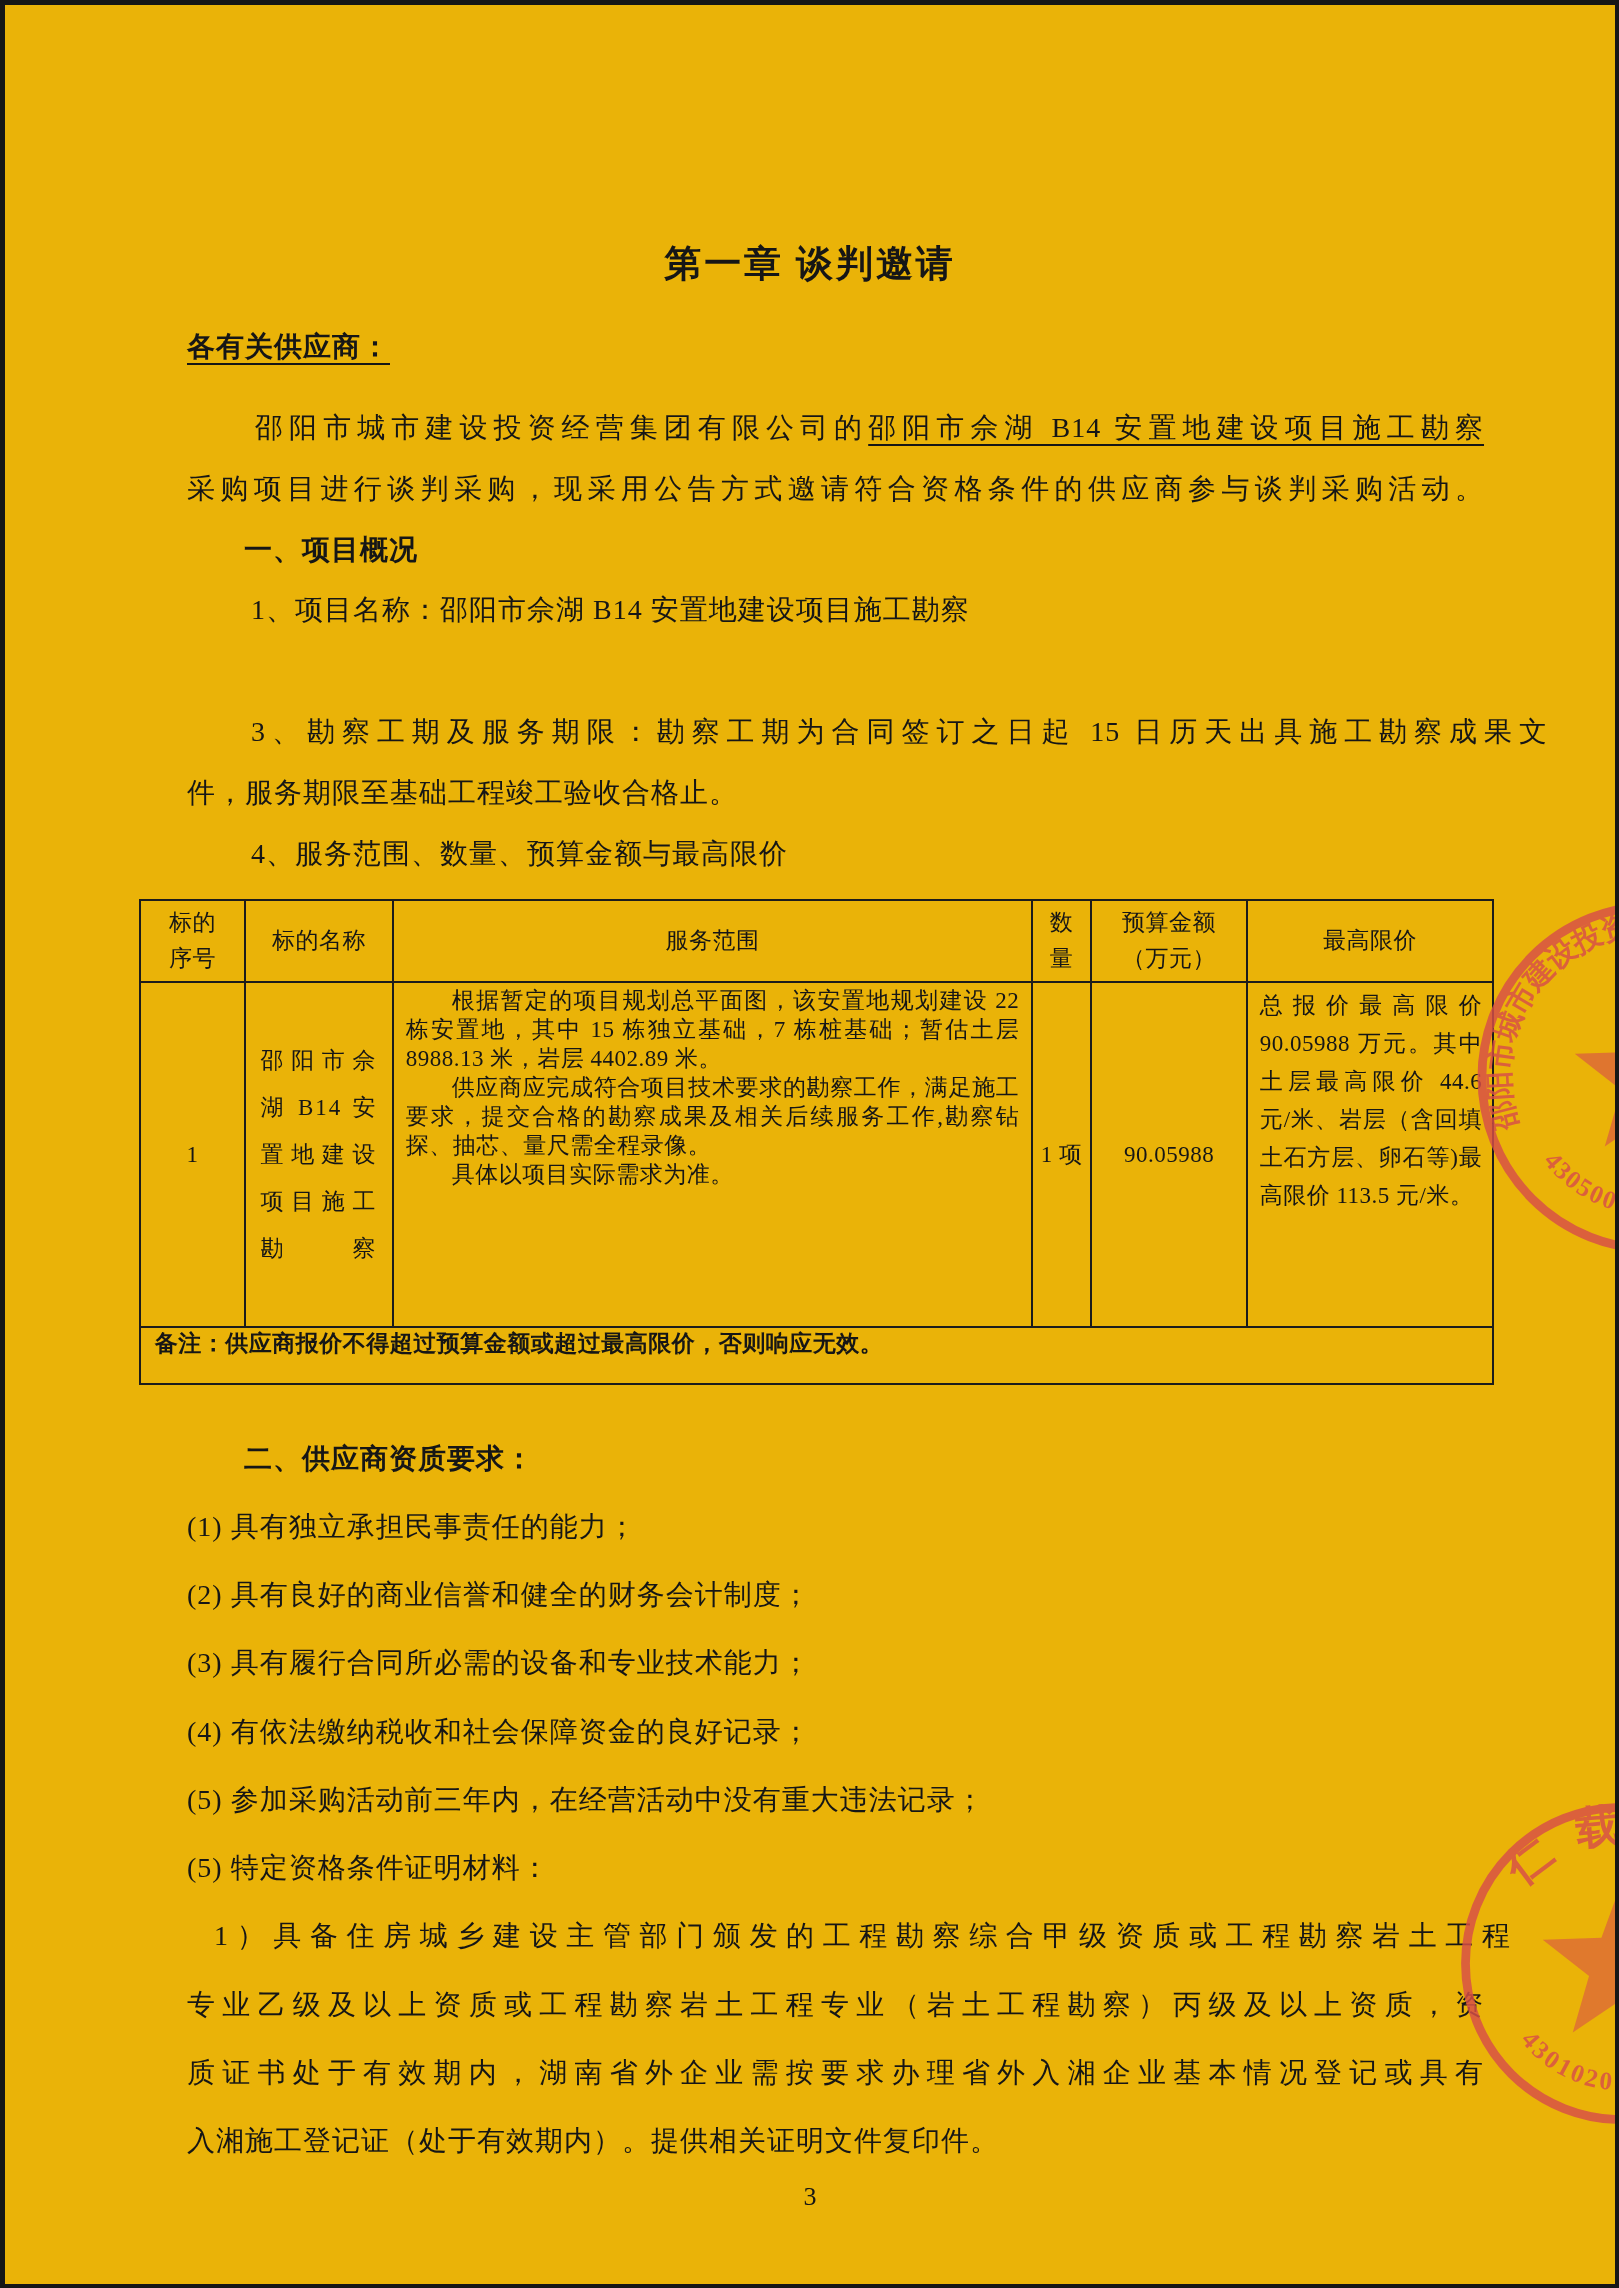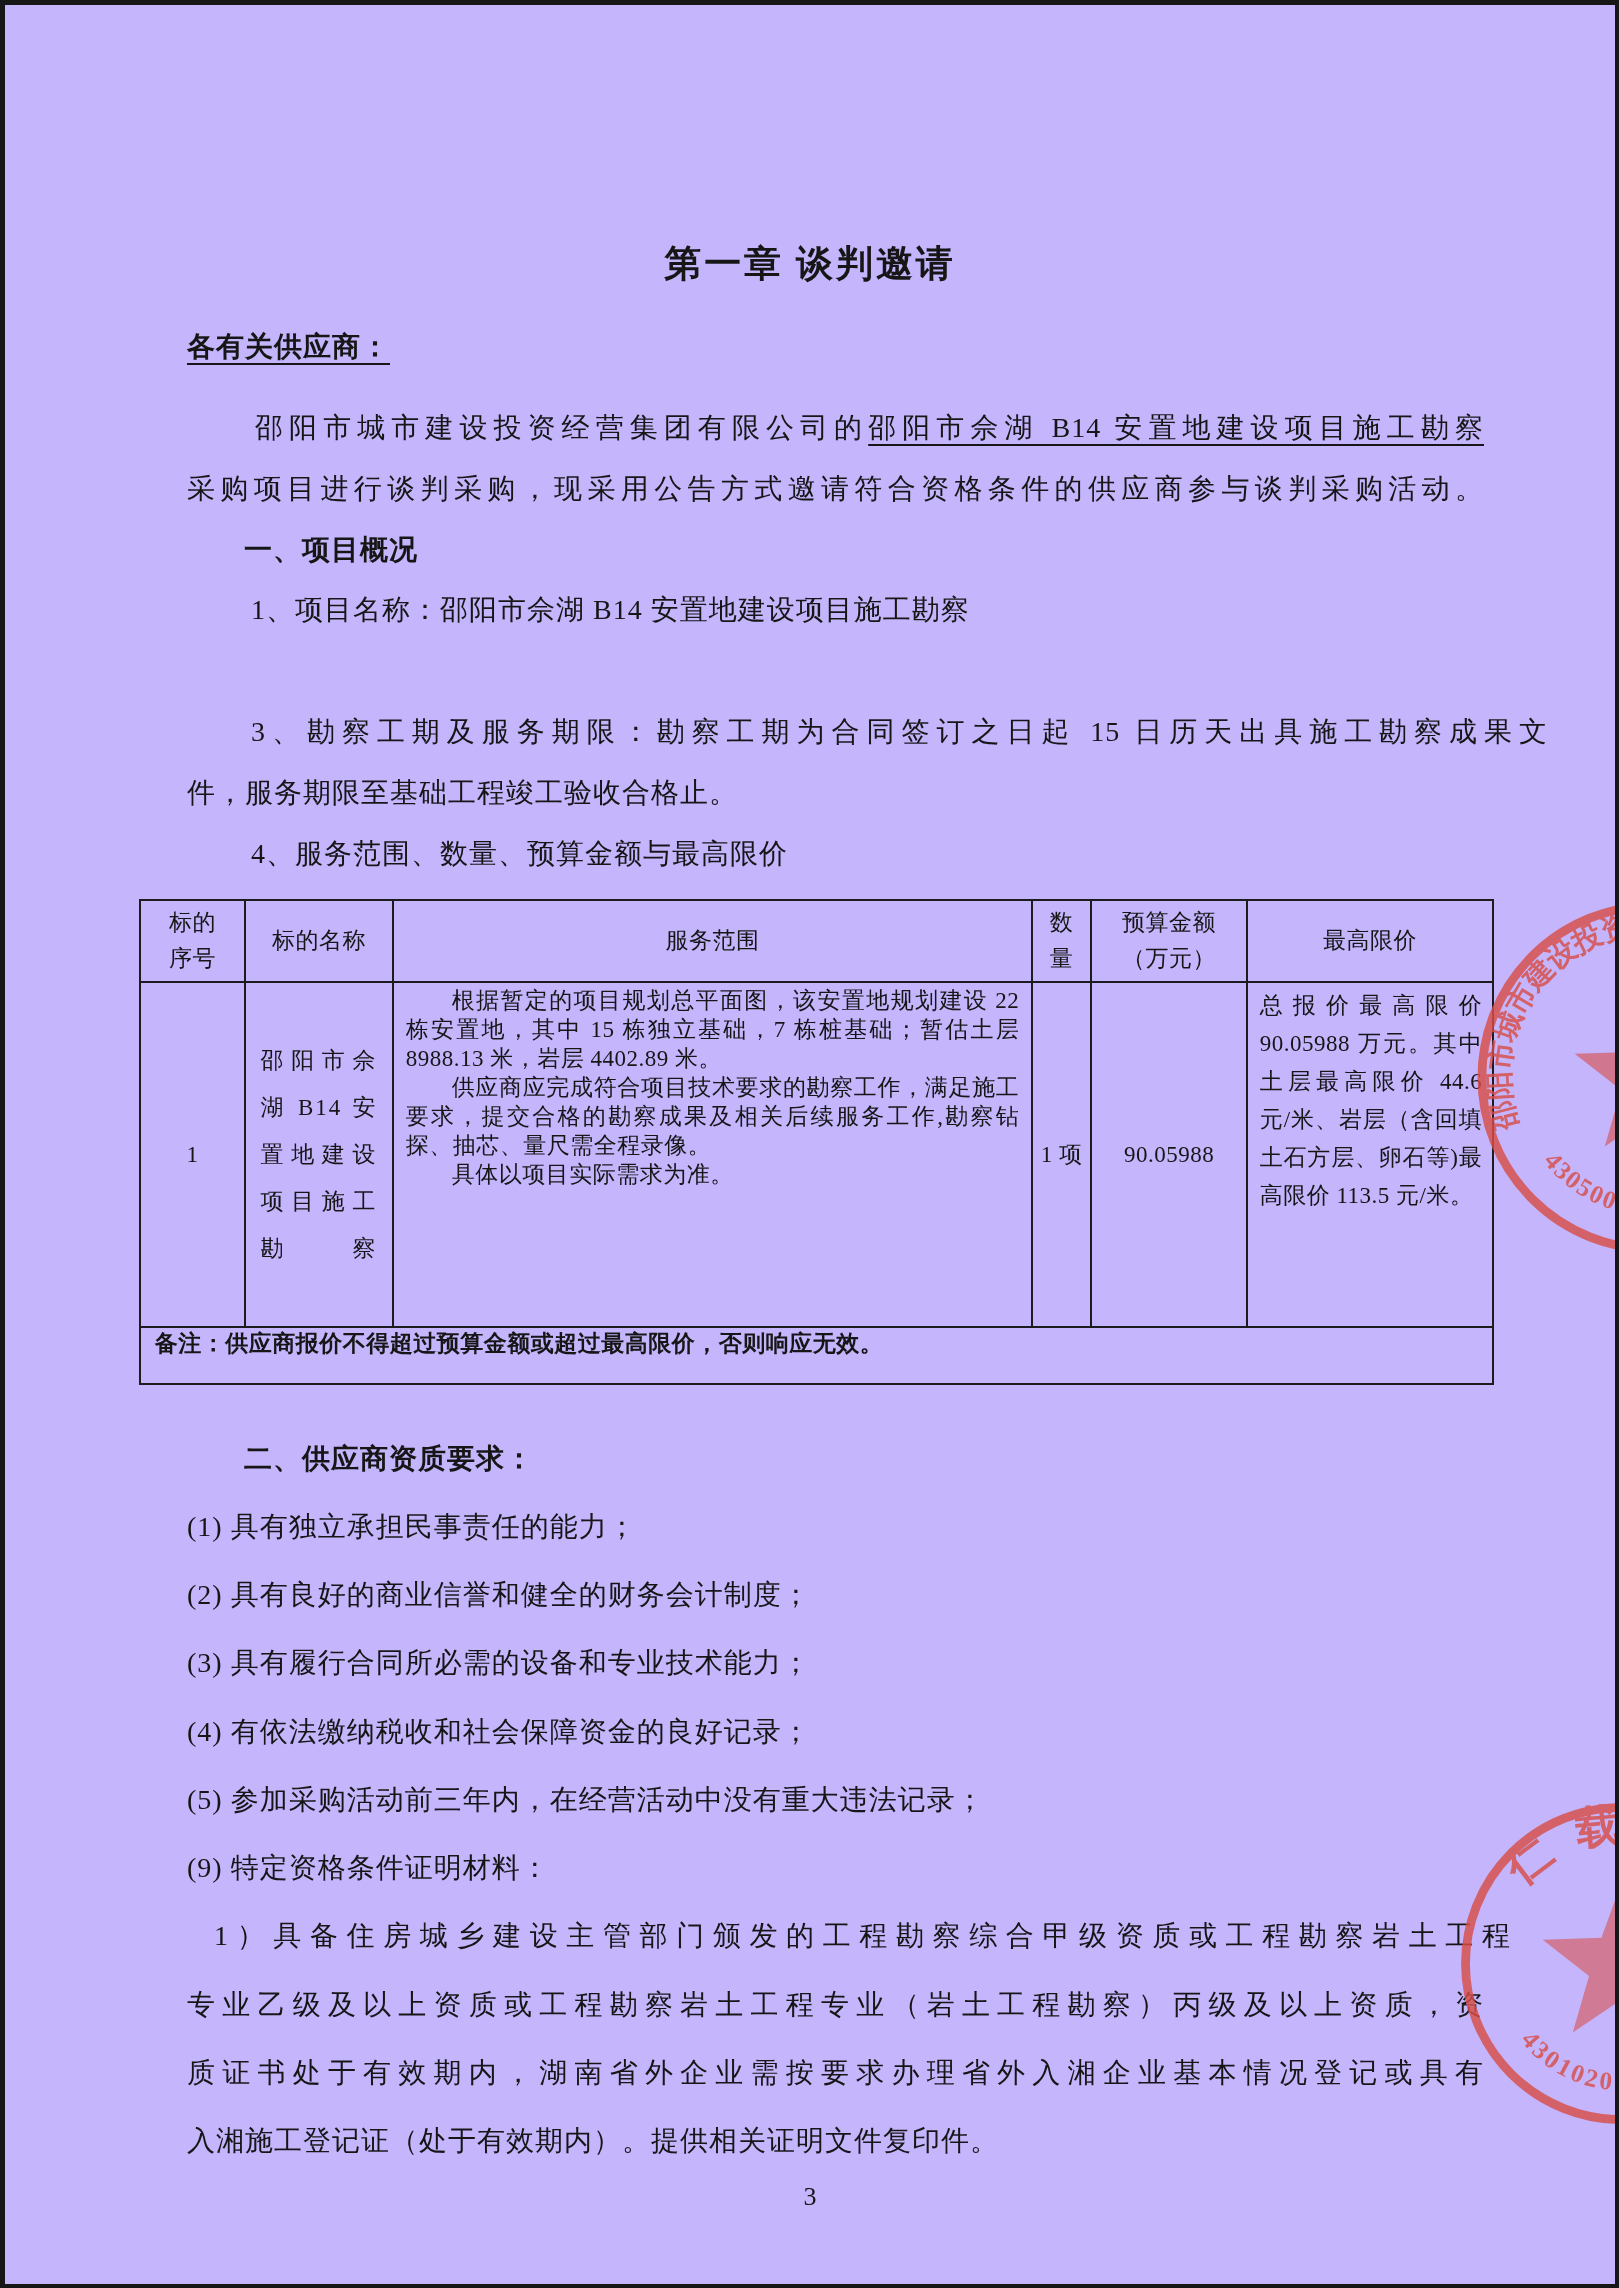--- a/index.html
+++ b/index.html
@@ -1,18 +1,18 @@
 <!DOCTYPE html>
 <html><head>
 <meta charset="utf-8">
 <style>
   html,body { margin:0; padding:0; background:#888; }
   .page {
     position:relative; width:1620px; height:2289px;
-    background:#c4b5fd; box-sizing:border-box;
+    background:#eab308; box-sizing:border-box;
     border:5.9px solid #161616; overflow:hidden;
     font-family:"Liberation Serif","DejaVu Serif",serif;
     color:#161616;
   }
   .doc-title {
     position:absolute; top:234px; left:0; width:100%;
     text-align:center; font-size:37px; font-weight:bold; letter-spacing:2.9px;
   }
   .line {
     position:absolute; left:182px; width:1297px;
@@ -109,21 +109,21 @@
       <div class="t-cell">备注：供应商报价不得超过预算金额或超过最高限价，否则响应无效。</div>
     </div>
   </div>
 
   <div class="line bold ind-h" style="top:1435px;">二、供应商资质要求：</div>
   <div class="line" style="top:1503px;">(1) 具有独立承担民事责任的能力；</div>
   <div class="line" style="top:1571px;">(2) 具有良好的商业信誉和健全的财务会计制度；</div>
   <div class="line" style="top:1639px;">(3) 具有履行合同所必需的设备和专业技术能力；</div>
   <div class="line" style="top:1708px;">(4) 有依法缴纳税收和社会保障资金的良好记录；</div>
   <div class="line" style="top:1776px;">(5) 参加采购活动前三年内，在经营活动中没有重大违法记录；</div>
-  <div class="line" style="top:1844px;">(9) 特定资格条件证明材料：</div>
+  <div class="line" style="top:1844px;">(5) 特定资格条件证明材料：</div>
 
   <div class="line jl ind-s" style="top:1912px;">1）具备住房城乡建设主管部门颁发的工程勘察综合甲级资质或工程勘察岩土工程</div>
   <div class="line jl" style="top:1981px;">专业乙级及以上资质或工程勘察岩土工程专业（岩土工程勘察）丙级及以上资质，资</div>
   <div class="line jl" style="top:2049px;">质证书处于有效期内，湖南省外企业需按要求办理省外入湘企业基本情况登记或具有</div>
   <div class="line" style="top:2117px;">入湘施工登记证（处于有效期内）。提供相关证明文件复印件。</div>
 
   <div class="page-num">3</div>
 
   <div class="stamp stamp-top">
     <svg viewBox="0 0 440 440">

